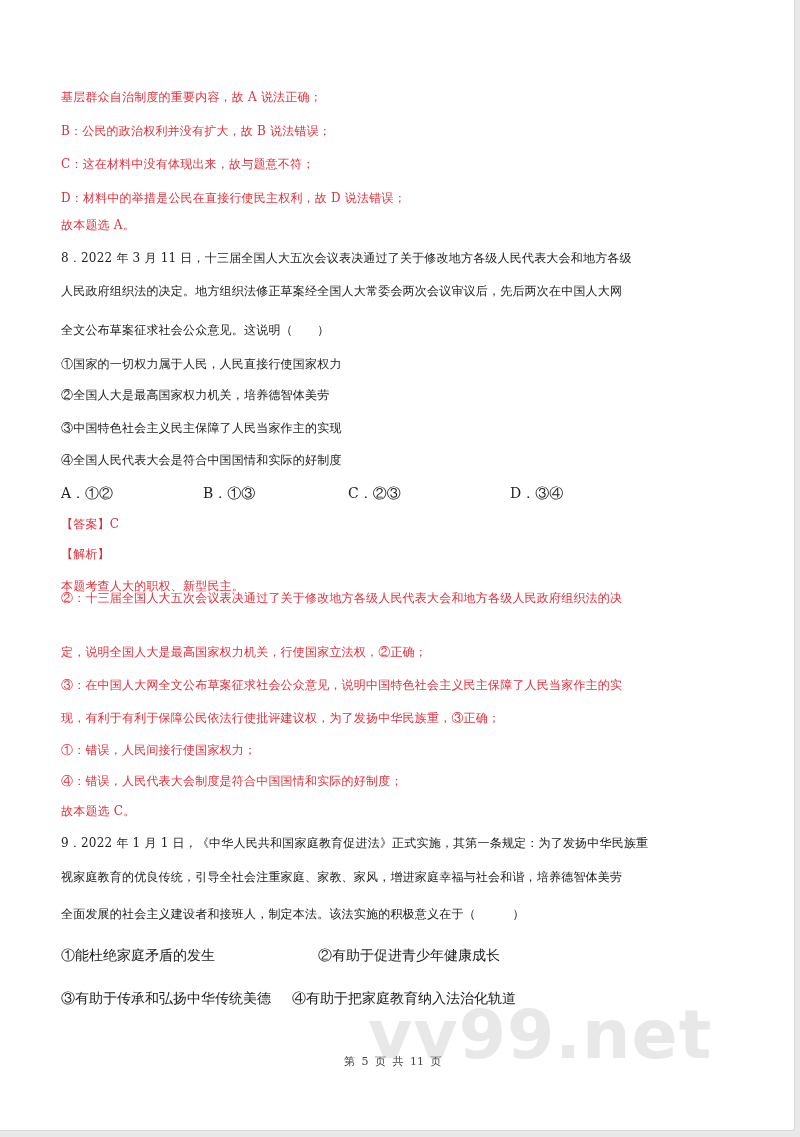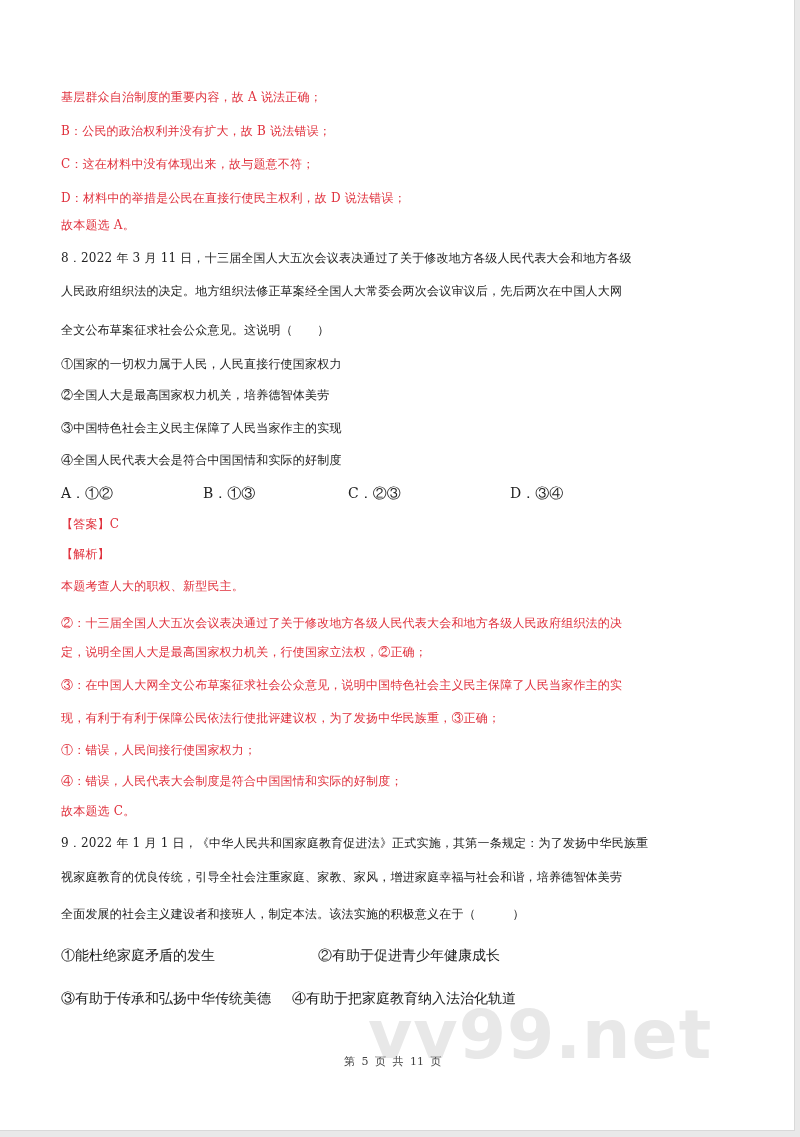--- a/index.html
+++ b/index.html
@@ -90,21 +90,21 @@
     <div class="line black" style="top:451px;">④全国人民代表大会是符合中国国情和实际的好制度</div>
 
     <div class="opt" style="left:61px; top:484px;">A．①②</div>
     <div class="opt" style="left:203px; top:484px;">B．①③</div>
     <div class="opt" style="left:348px; top:484px;">C．②③</div>
     <div class="opt" style="left:486px; top:484px;margin-left:24px;">D．③④</div>
 
     <div class="line red" style="top:515px;">【答案】C</div>
     <div class="line red" style="top:545px;">【解析】</div>
     <div class="line red" style="top:577px;">本题考查人大的职权、新型民主。</div>
-    <div class="line red" style="top:614px;">②：十三届全国人大五次会议表决通过了关于修改地方各级人民代表大会和地方各级人民政府组织法的决</div>
+    <div class="line red" style="top:589px;">②：十三届全国人大五次会议表决通过了关于修改地方各级人民代表大会和地方各级人民政府组织法的决</div>
     <div class="line red" style="top:643px;">定，说明全国人大是最高国家权力机关，行使国家立法权，②正确；</div>
     <div class="line red" style="top:676px;">③：在中国人大网全文公布草案征求社会公众意见，说明中国特色社会主义民主保障了人民当家作主的实</div>
     <div class="line red" style="top:709px;">现，有利于有利于保障公民依法行使批评建议权，为了发扬中华民族重，③正确；</div>
     <div class="line red" style="top:741px;">①：错误，人民间接行使国家权力；</div>
     <div class="line red" style="top:772px;">④：错误，人民代表大会制度是符合中国国情和实际的好制度；</div>
     <div class="line red" style="top:802px;">故本题选 C。</div>
 
     <div class="line black" style="top:834px;">9．2022 年 1 月 1 日，《中华人民共和国家庭教育促进法》正式实施，其第一条规定：为了发扬中华民族重</div>
     <div class="line black" style="top:868px;">视家庭教育的优良传统，引导全社会注重家庭、家教、家风，增进家庭幸福与社会和谐，培养德智体美劳</div>
     <div class="line black" style="top:905px;">全面发展的社会主义建设者和接班人，制定本法。该法实施的积极意义在于（　　　）</div>

